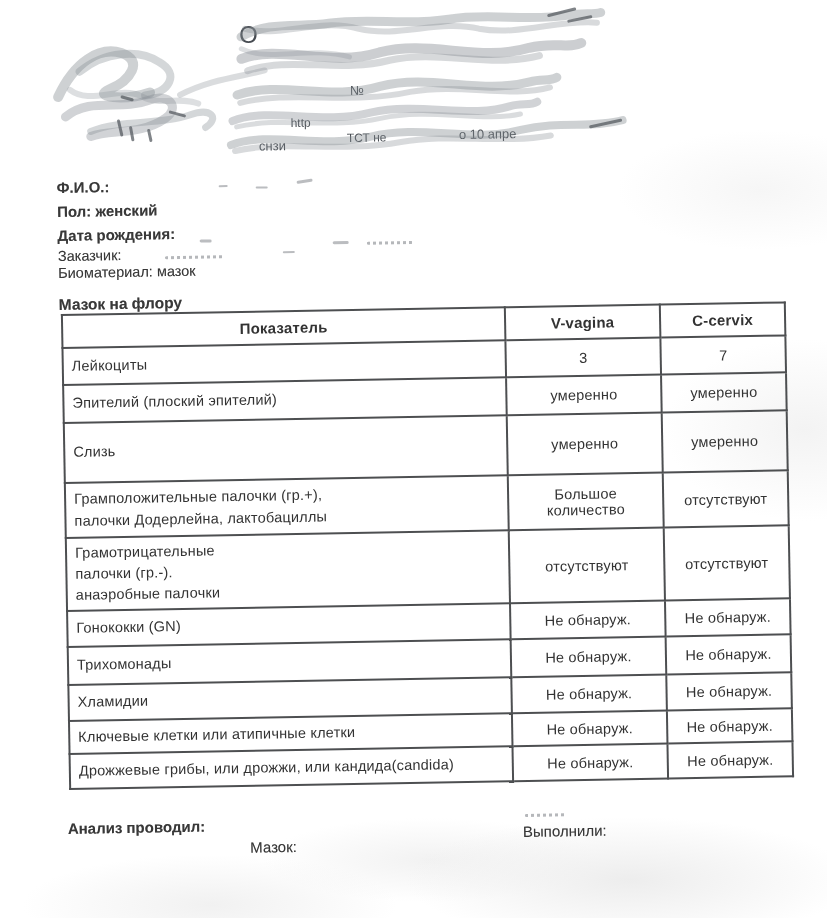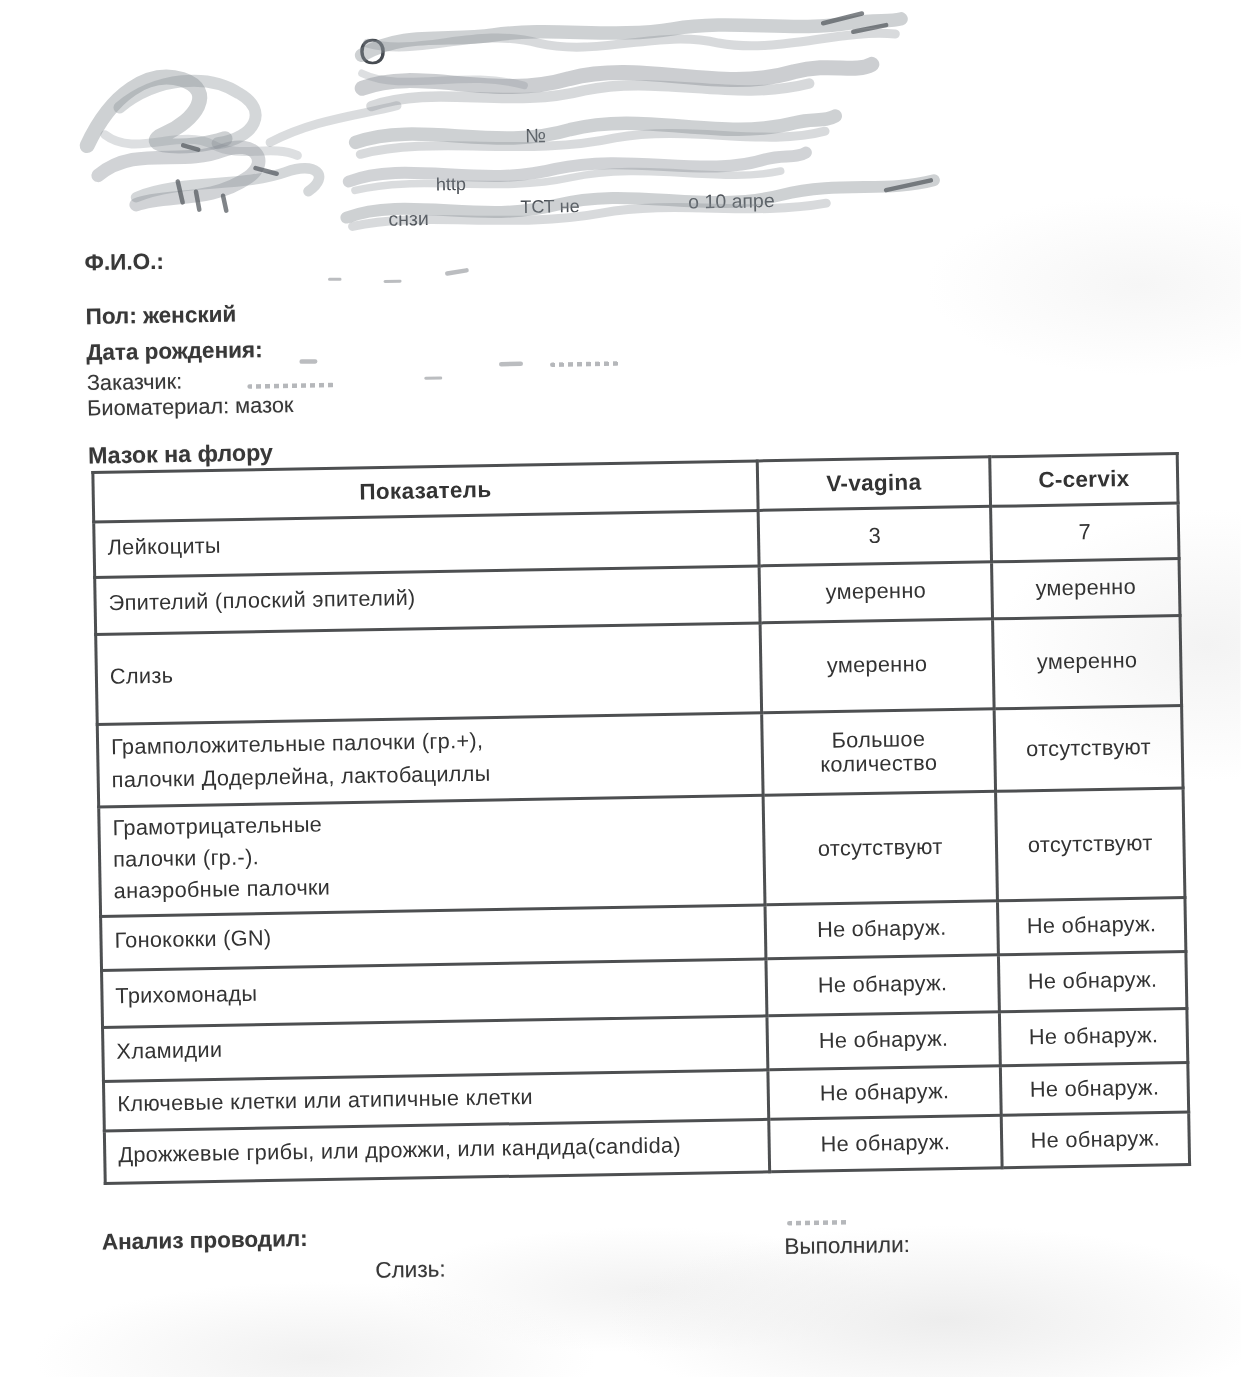--- a/index.html
+++ b/index.html
@@ -113,21 +113,21 @@
           <path d="M118,130 l2,10" stroke-width="3"></path>
           <path d="M92,96 l10,3" stroke-width="3"></path>
           <path d="M140,112 l14,4" stroke-width="3"></path>
           <path d="M520,22 l26,-6" stroke-width="3"></path>
           <path d="M540,28 l22,-4" stroke-width="3"></path>
           <path d="M560,134 l30,-6" stroke-width="3"></path>
         </g>
       </svg>
     </div>
 
-    <div class="line txt b" style="top:167px;text-align:right;">Ф.И.О.:</div>
+    <div class="line txt b" style="top:179px;text-align:right;">Ф.И.О.:</div>
     <div class="line txt b" style="top:203px;">Пол: женский</div>
     <div class="line txt b" style="top:227px;">Дата рождения:</div>
     <div class="line txt reg" style="top:248px;">Заказчик:</div>
     <div class="line txt reg" style="top:265px;">Биоматериал: мазок</div>
 
     <div class="smudge" style="left:225px;top:188px;width:9px;height:2px;"></div>
     <div class="smudge" style="left:262px;top:190px;width:12px;height:2px;"></div>
     <div class="smudge" style="left:303px;top:184px;width:16px;height:3px;transform:rotate(-8deg);"></div>
     <div class="smudge" style="left:205px;top:242px;width:12px;height:3px;"></div>
     <div class="smudge" style="left:338px;top:246px;width:16px;height:3px;"></div>
@@ -202,17 +202,17 @@
         </tr>
         <tr>
           <td class="cell-name">Дрожжевые грибы, или дрожжи, или кандида(candida)</td>
           <td class="cell-val">Не обнаруж.</td>
           <td class="cell-val">Не обнаруж.</td>
         </tr>
       </tbody>
     </table>
 
     <div class="line txt b" style="top:820px;">Анализ проводил:</div>
-    <div class="line txt" style="left:245px;top:842px;">Слизь:</div>
+    <div class="line txt" style="left:245px;top:842px;">Мазок:</div>
     <div class="line txt" style="left:518px;top:831px;">Выполнили:</div>
 
   </div>
 </div>
 
 </body></html>

